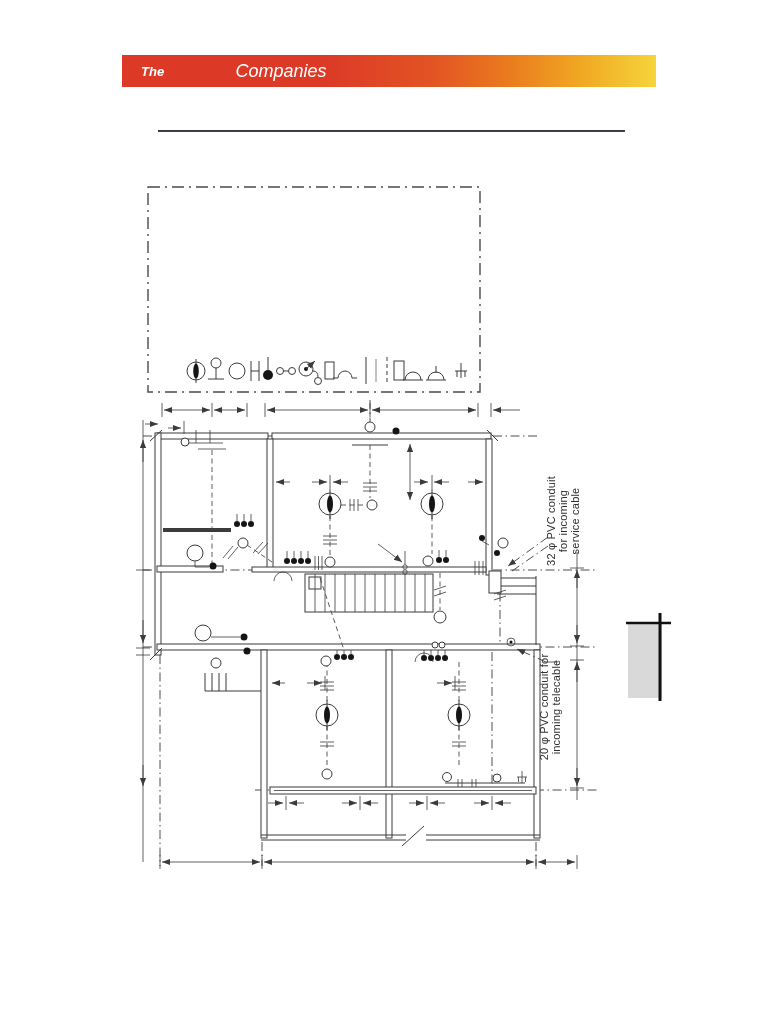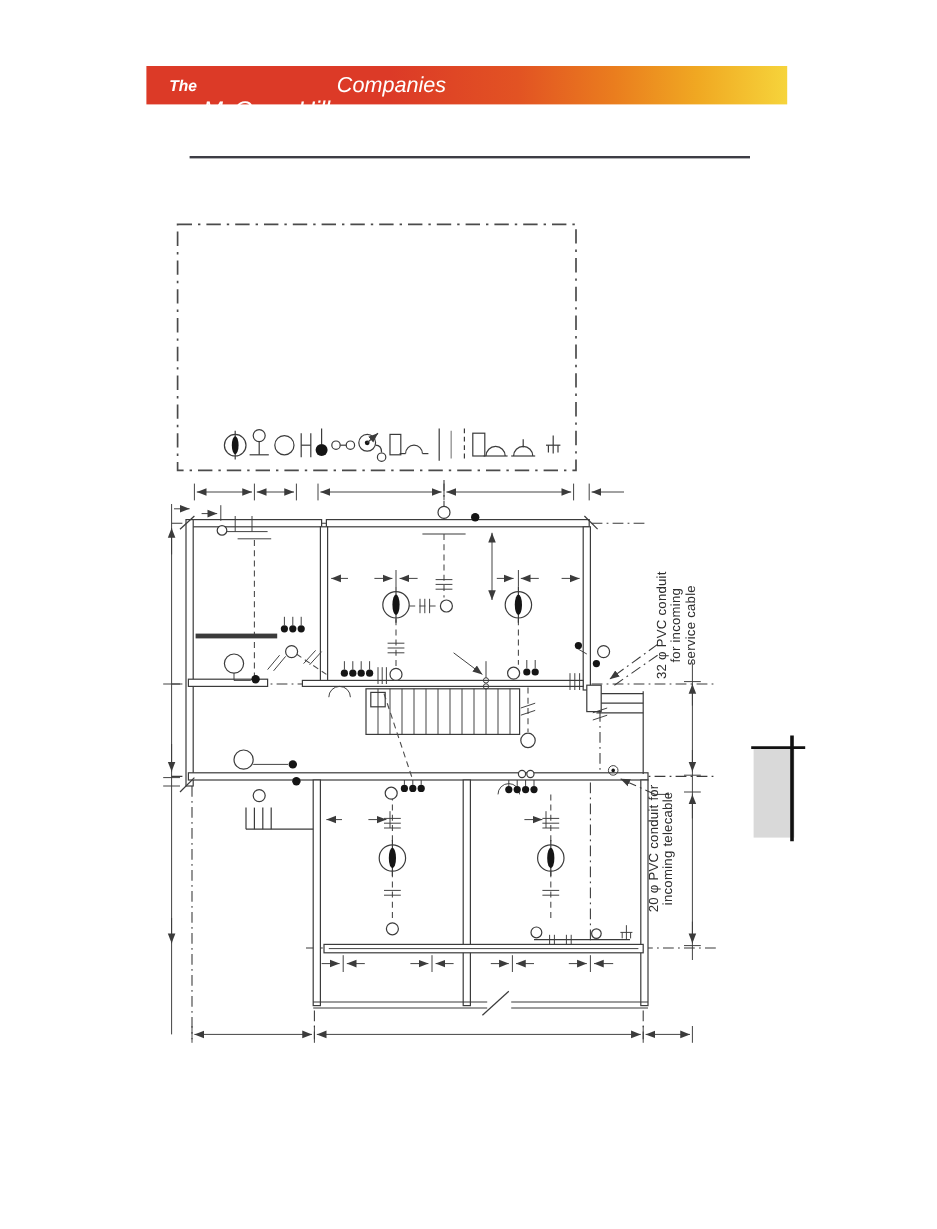--- a/index.html
+++ b/index.html
@@ -2,21 +2,21 @@
 <html><head>
 <meta charset="utf-8">
 <style>
   html,body{margin:0;padding:0;background:#fff;}
   .page{position:relative;width:781px;height:1024px;background:#fff;overflow:hidden;
         font-family:"Liberation Sans", sans-serif;}
   .banner{position:absolute;left:122px;top:55px;width:534px;height:32px;
           background:linear-gradient(90deg,#dc3a27 0%,#dc3a27 38%,#e25323 58%,#ea7d1e 73%,#f0a822 86%,#f6d43b 100%);
           display:flex;align-items:center;padding-left:19px;box-sizing:border-box;color:#fff;}
   .banner .b-the{font-style:italic;font-weight:600;font-size:13px;margin-right:5px;}
-  .banner .b-brand{font-style:italic;font-weight:400;font-size:20px;letter-spacing:-.3px;margin-right:6px;margin-top:42px;}
+  .banner .b-brand{font-style:italic;font-weight:700;font-size:11px;letter-spacing:-.3px;margin-right:6px;margin-top:42px;}
   .banner .b-comp{font-style:italic;font-weight:500;font-size:18px;}
   .rule{position:absolute;left:158px;top:130px;width:467px;height:2px;background:#3d3d45;}
   svg{position:absolute;left:0;top:0;}
   .ln{stroke:#3b3b3b;stroke-width:1;fill:none;}
   .th{stroke-width:0.8;}
   .w{fill:#ffffff;stroke:#3b3b3b;stroke-width:1;}
   .dd{stroke-dasharray:9 3.5 1.5 3.5;stroke-width:0.9;}
   .dsh{stroke-dasharray:5 3.5;stroke-width:0.9;stroke:#4a4a4a;}
   .dot{fill:#151515;stroke:none;}
   .ann{fill:#2e2e2e;font-size:11px;letter-spacing:.2px;}

